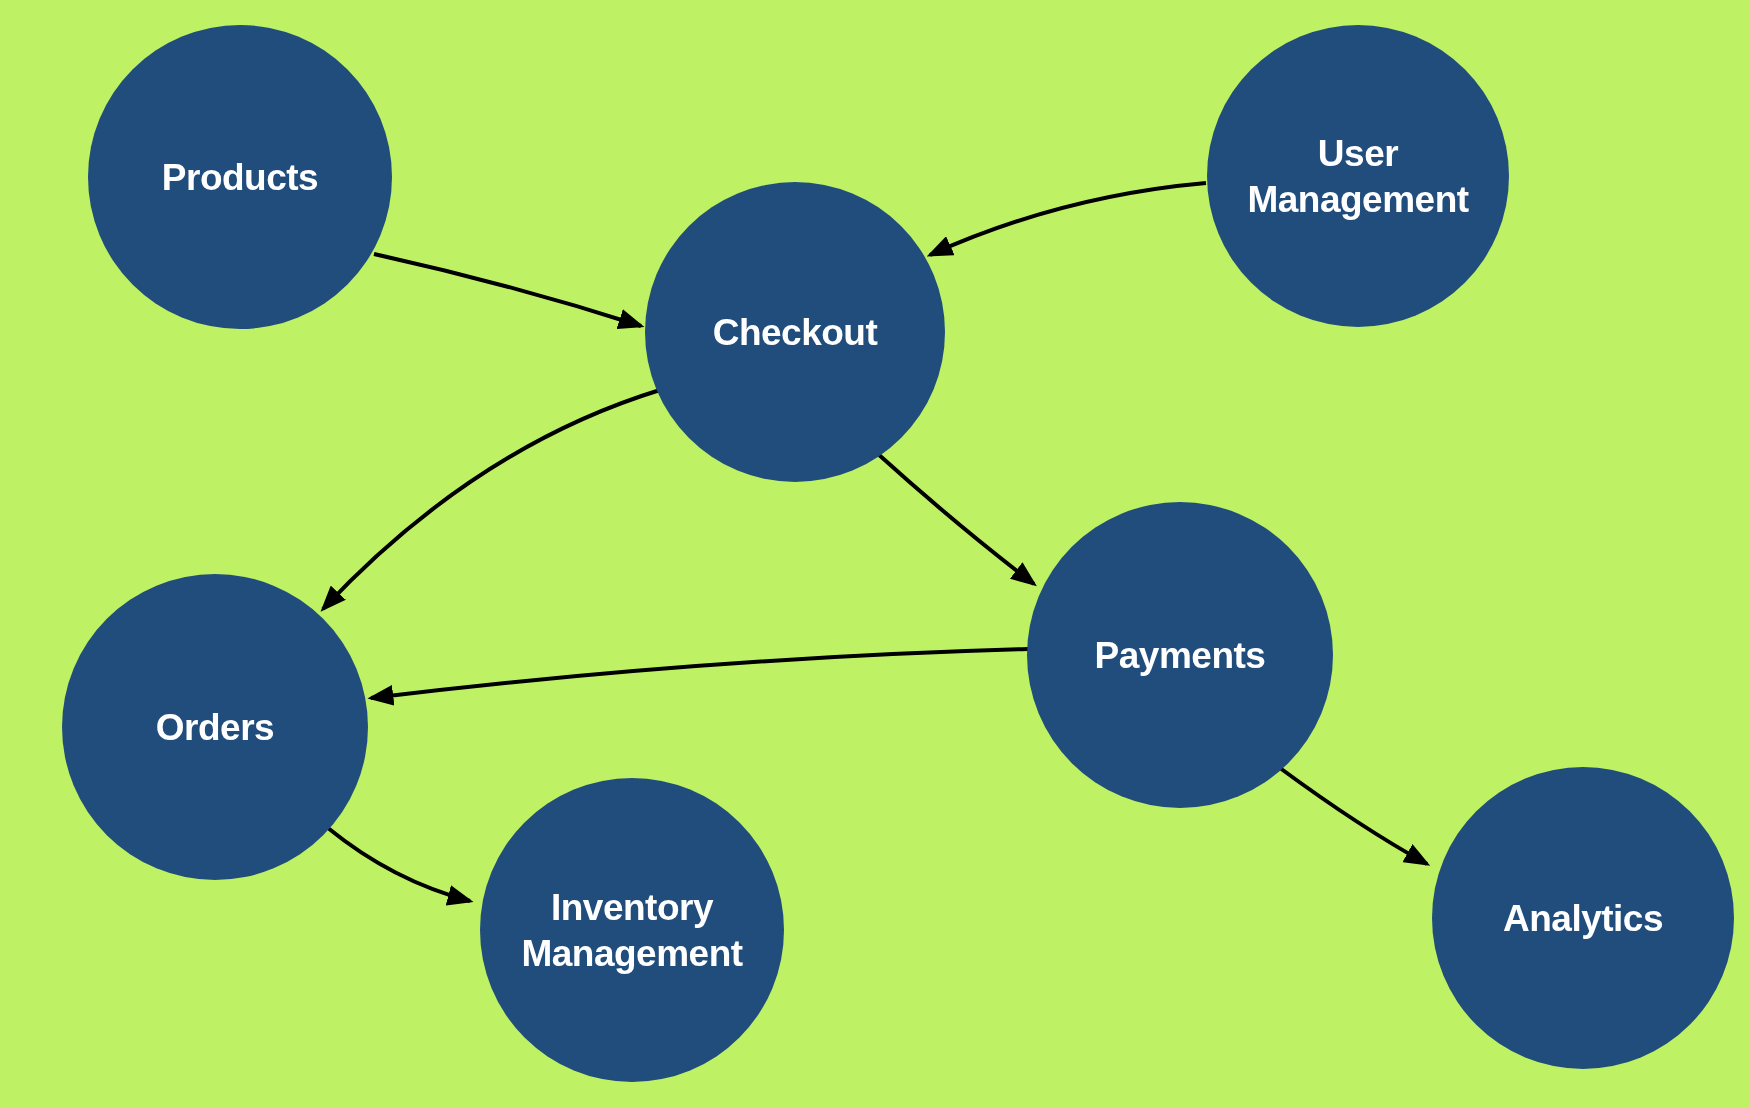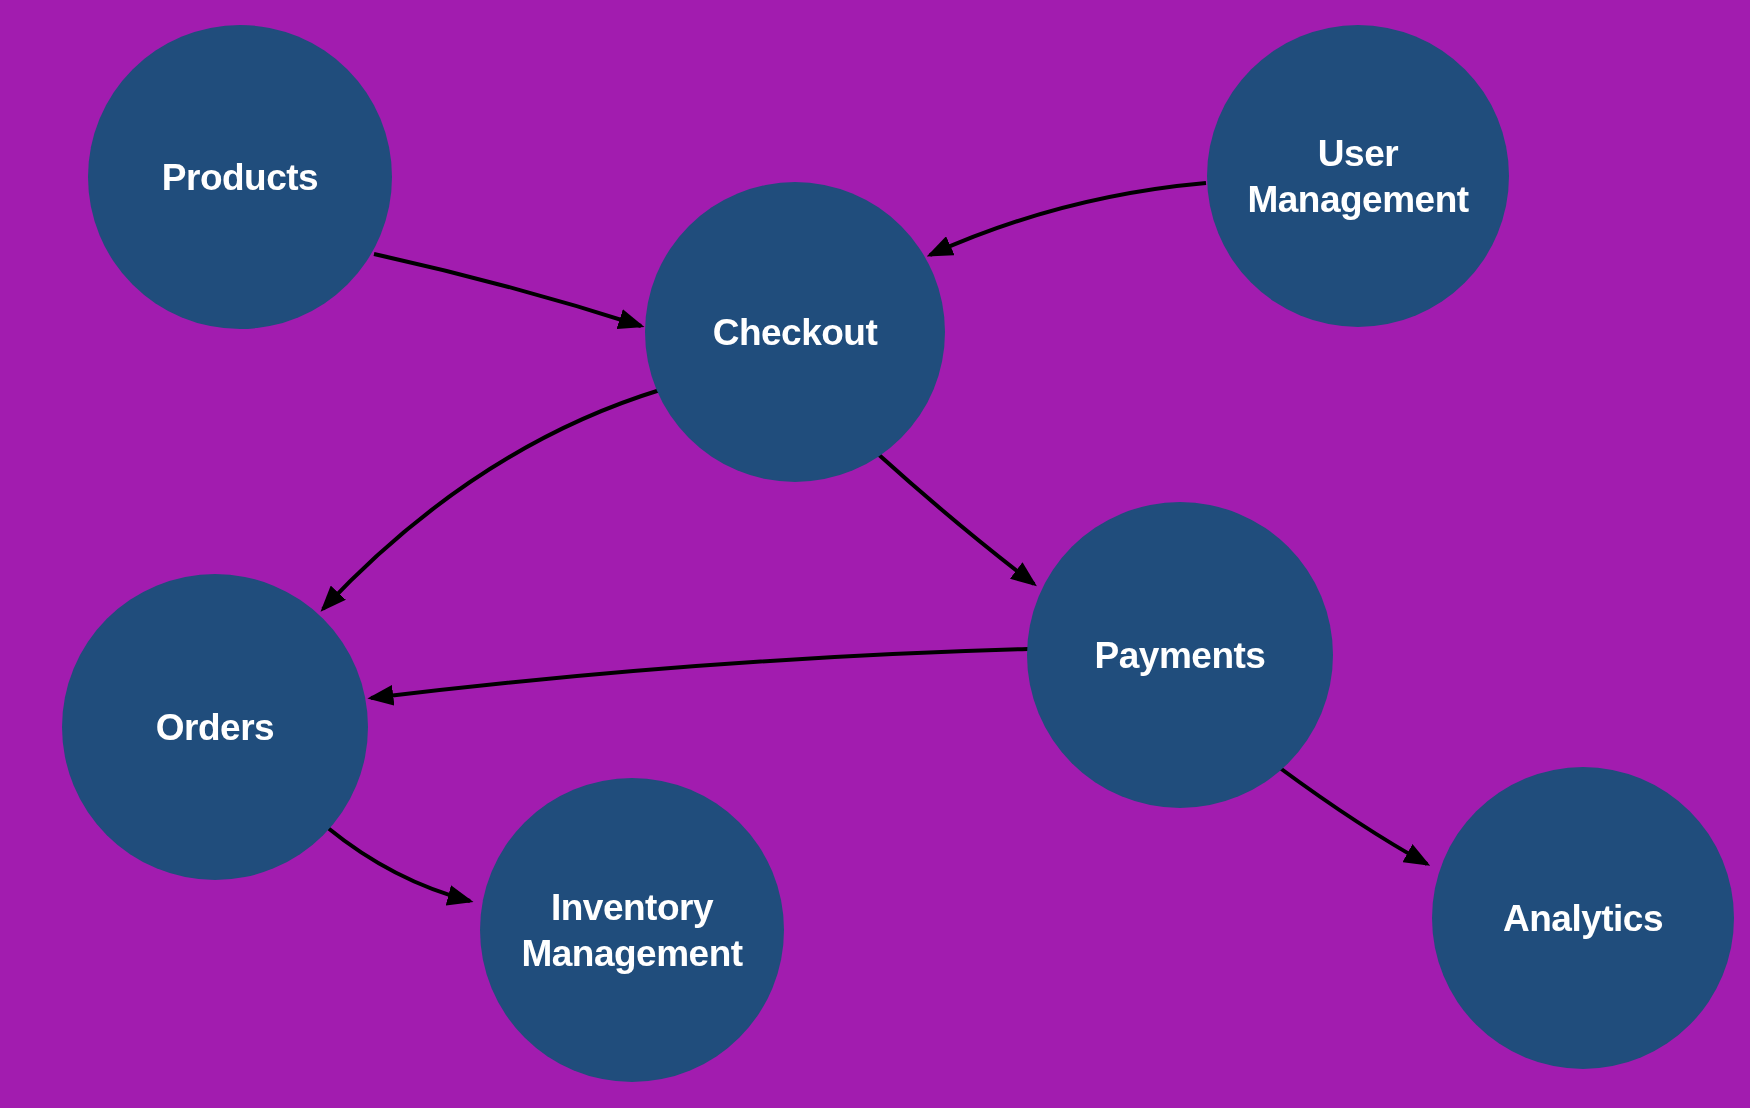--- a/index.html
+++ b/index.html
@@ -26,21 +26,21 @@
     letter-spacing: -0.5px;
   }
   svg.diagram path.edge {
     fill: none;
     stroke-linecap: butt;
   }
 </style>
 </head>
 <body>
 
-<div class="canvas-wrap" style="background: #a21caf;">
+<div class="canvas-wrap" style="background: #bef264;">
   <svg class="diagram" id="diagram" viewBox="0 0 1750 1108" xmlns="http://www.w3.org/2000/svg">
     <defs>
       <marker id="arrowhead" viewBox="0 0 10 8" refX="8.6" refY="4" markerWidth="6.5" markerHeight="5.2" orient="auto" markerUnits="strokeWidth">
         <path id="arrowhead-path" d="M0,0 L10,4 L0,8 Z" fill="#000000"></path>
       </marker>
     </defs>
     <g id="edges-layer">
         <path class="edge" d="M 374 254 Q 510 284 641 326" stroke="#000000" stroke-width="4" marker-end="url(#arrowhead)"></path>
         <path class="edge" d="M 1206 183 Q 1060 196 930 255" stroke="#000000" stroke-width="4" marker-end="url(#arrowhead)"></path>
         <path class="edge" d="M 660 390 Q 475 447 323 609" stroke="#000000" stroke-width="4" marker-end="url(#arrowhead)"></path>

